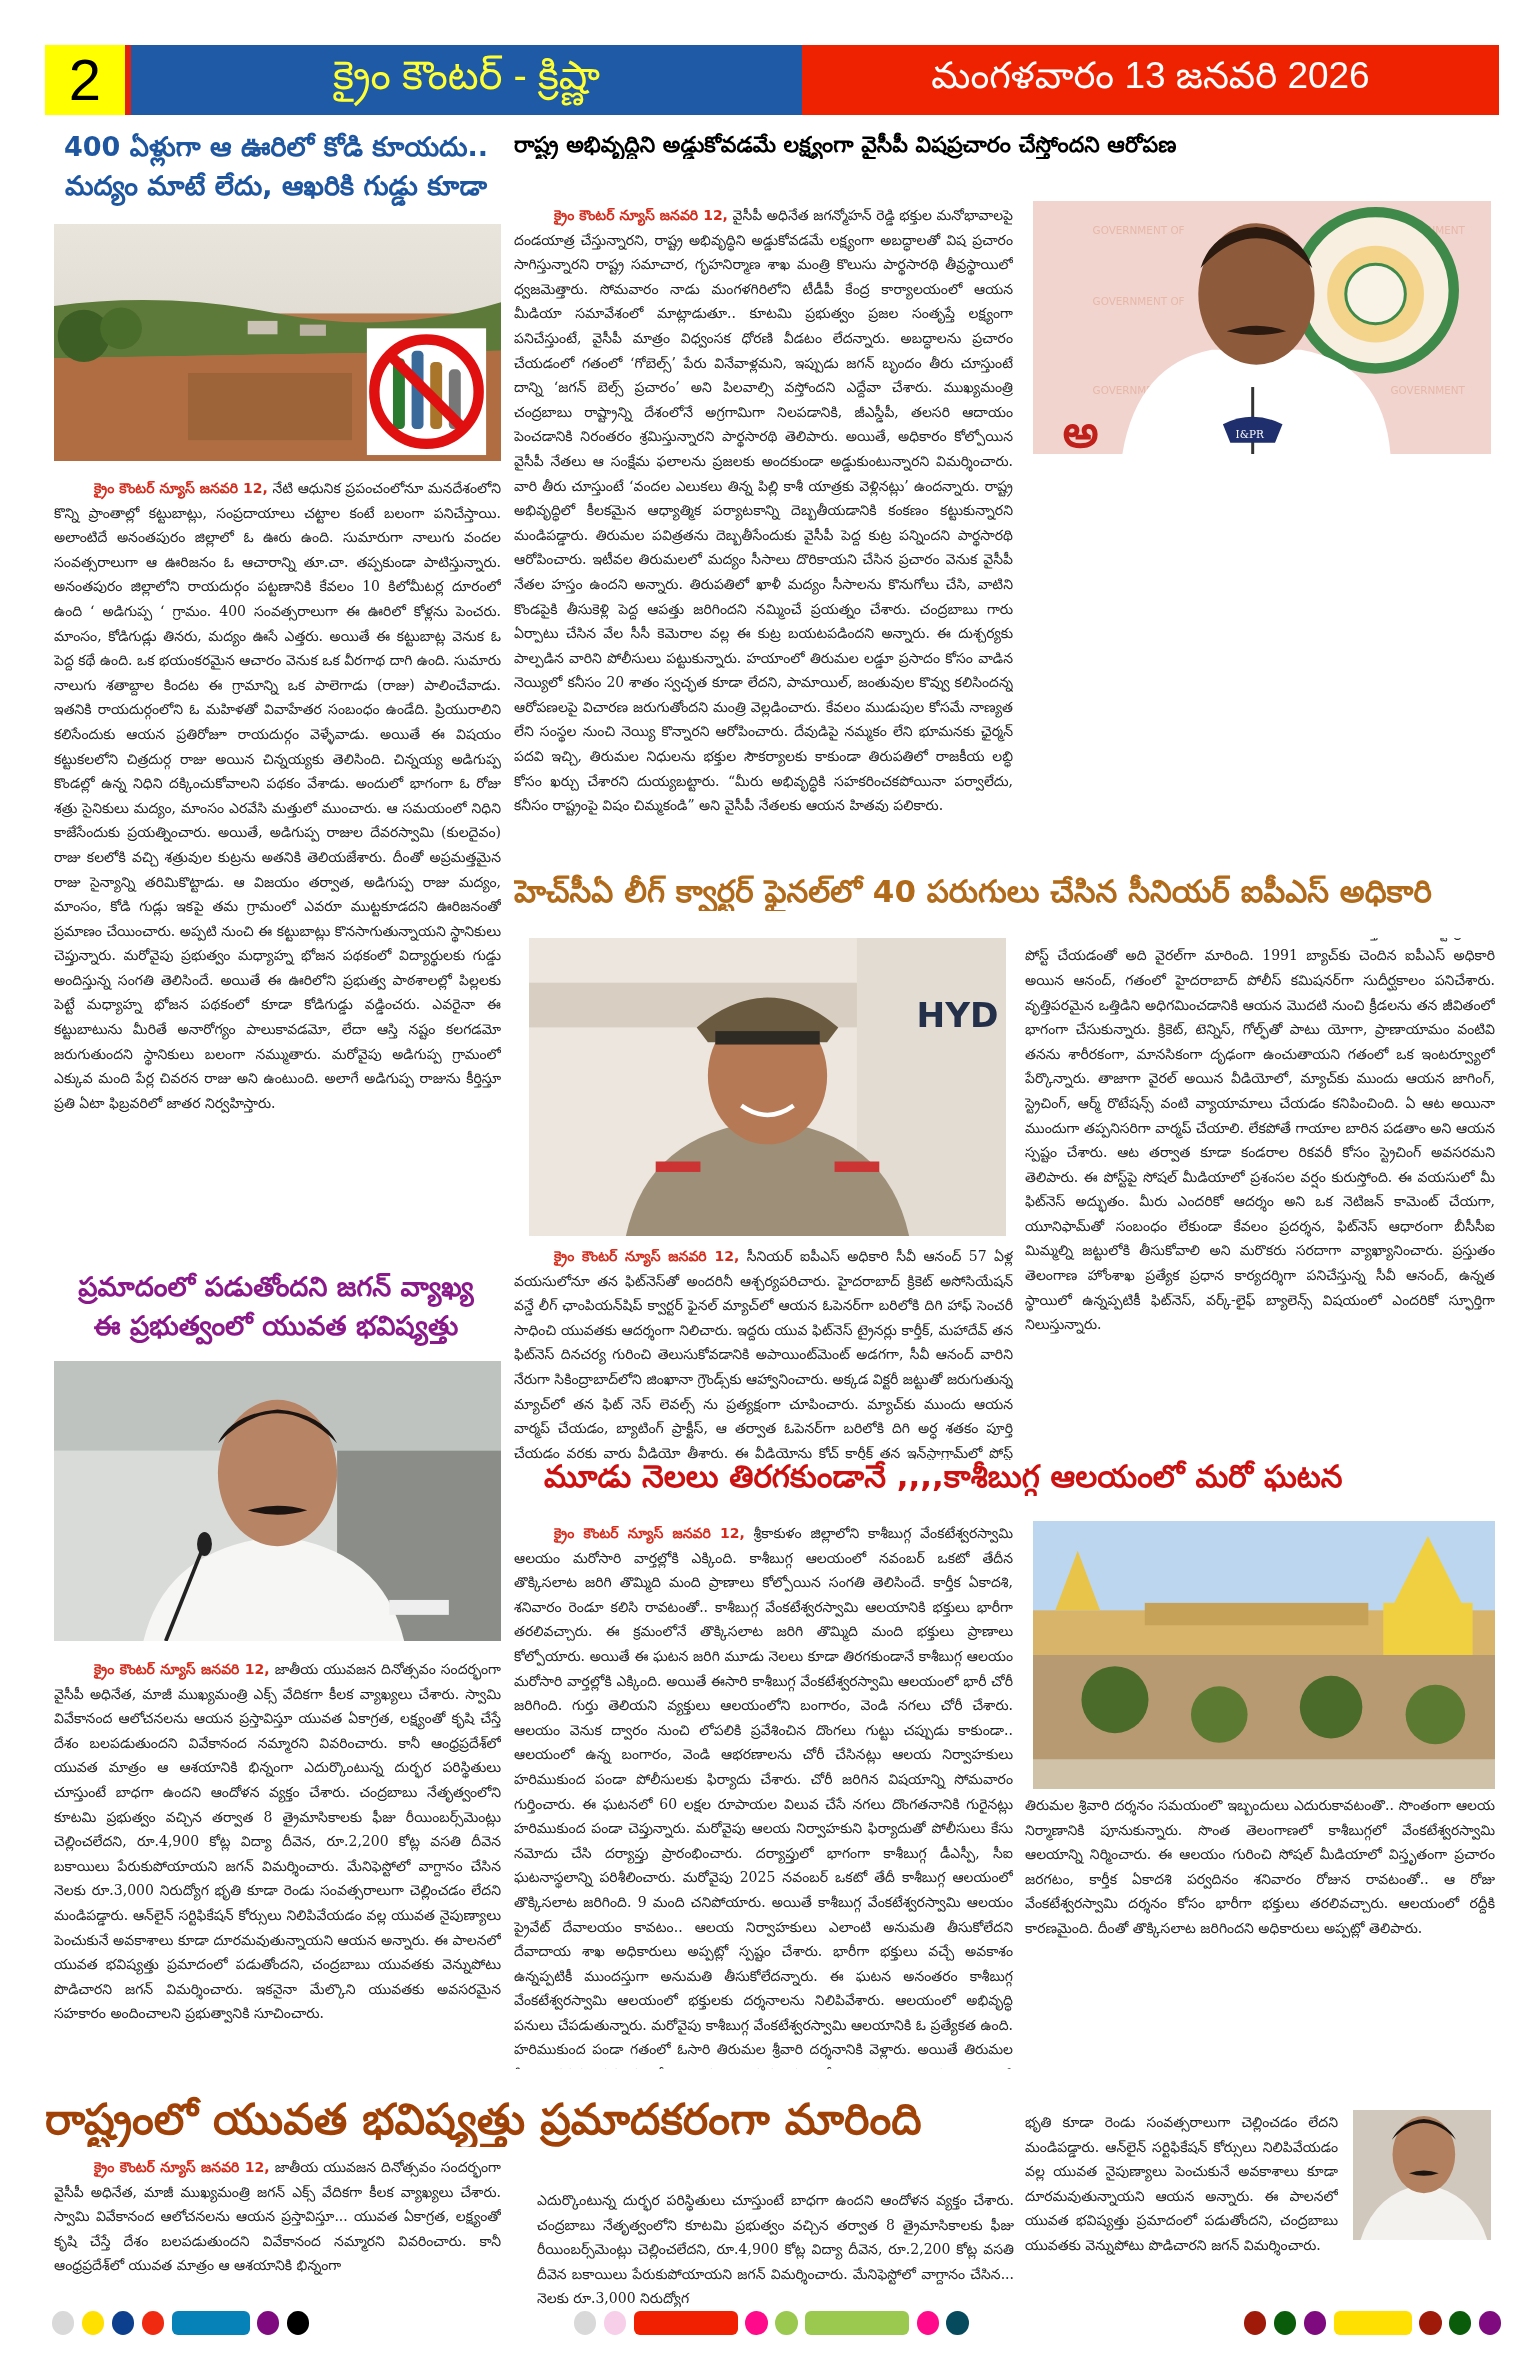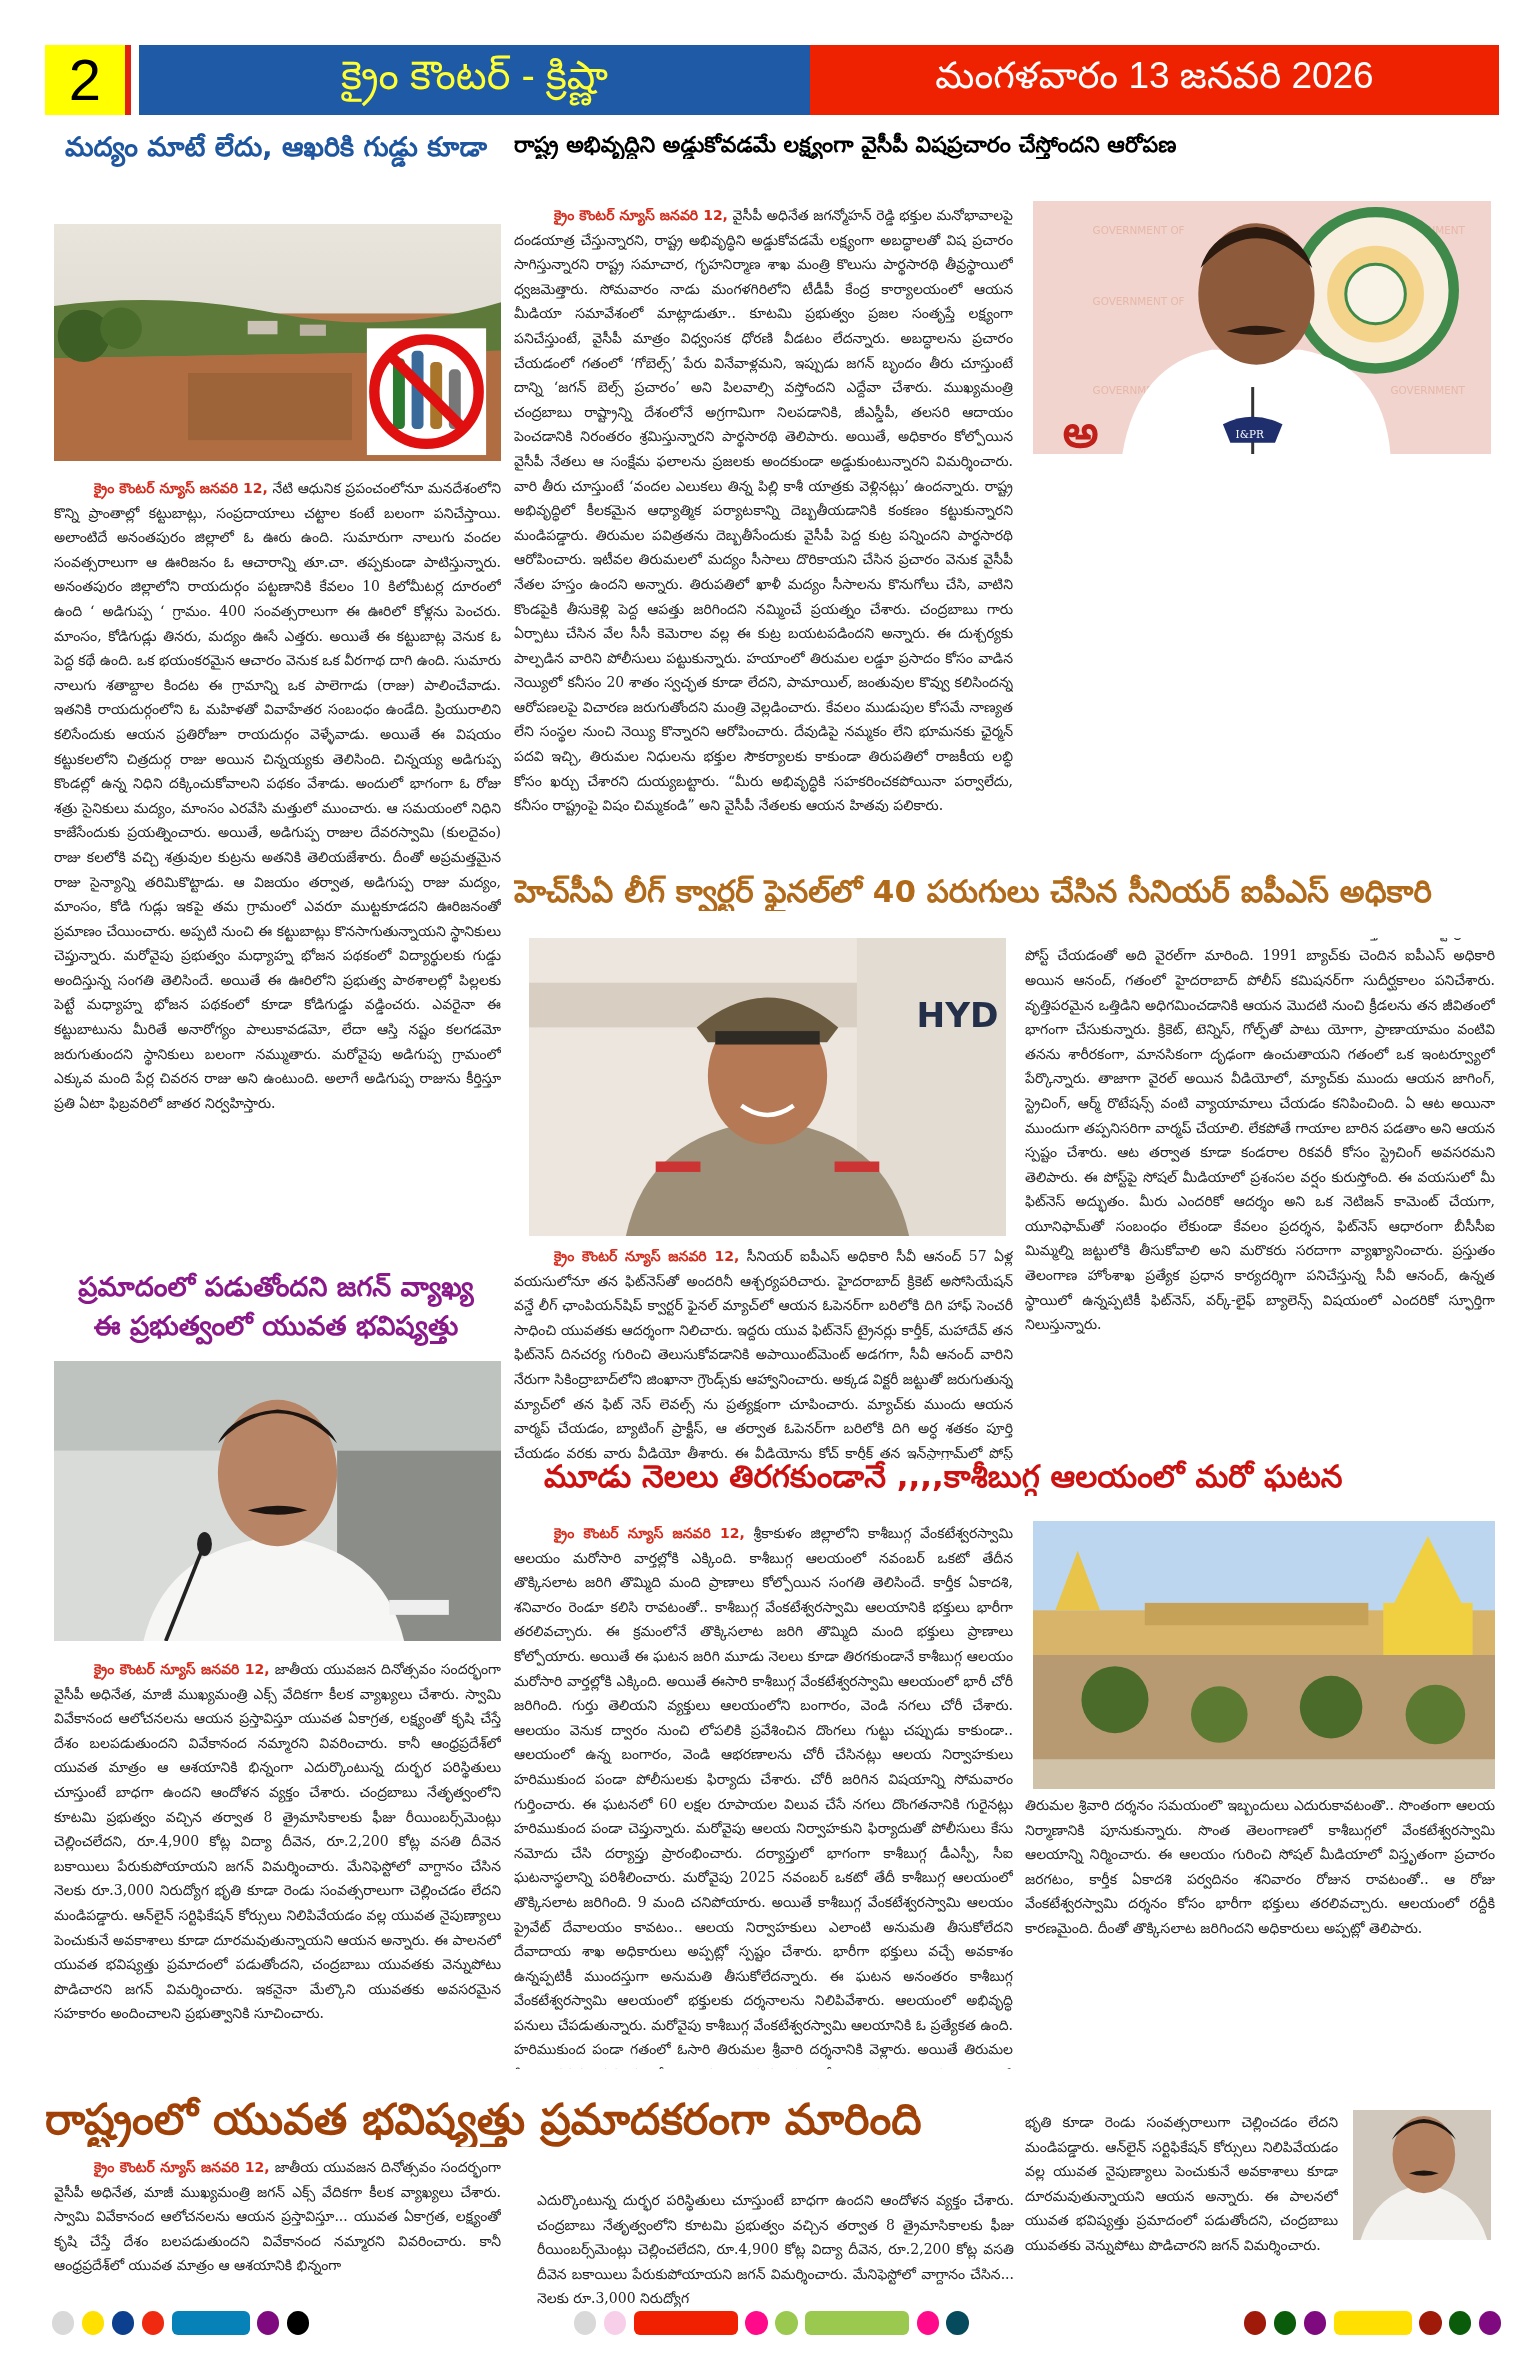--- a/index.html
+++ b/index.html
@@ -2,21 +2,21 @@
 <html style="font-size:12px"><head>
 <meta charset="utf-8">
 <style>
   * { box-sizing: border-box; margin: 0; padding: 0; }
   html, body { width: 1541px; height: 2377px; background: #ffffff; overflow: hidden; }
   body { position: relative; font-family: "DejaVu Sans", sans-serif; color: #111; }
 
   
   .masthead { position: absolute; left: 45px; top: 45px; width: 1454px; height: 70px; display: flex; }
   .page-num { width: 86px; height: 70px; background: #ffff00; border-right: 6px solid #e02010; display: flex; align-items: center; justify-content: center; font-family: "Liberation Sans", sans-serif; font-size: 58px; color: #000; line-height: 1; }
-  .section-band { width: 671px; height: 70px; background: #1f5aa6; display: flex; align-items: center; justify-content: center; color: #ffff33; font-size: 40px; font-family: "Liberation Sans", sans-serif; margin-left: 8px; }
+  .section-band { width: 671px; height: 70px; background: #1f5aa6; display: flex; align-items: center; justify-content: center; color: #ffff33; font-size: 40px; font-family: "Liberation Sans", sans-serif; }
   .date-band { flex: 1; height: 70px; background: #ee2200; display: flex; align-items: center; justify-content: center; color: #ffffff; font-size: 37px; font-family: "Liberation Sans", sans-serif; }
 
   .abs { position: absolute; }
   .headline { font-family: "DejaVu Sans", sans-serif; font-weight: bold; line-height: 1.25; }
   .body-text { font-family: "DejaVu Serif", serif; font-size: 14px; line-height: 24.6px; text-align: justify; color: #222; }
   .dateline { color: #d42a1a; font-weight: bold; font-family: "DejaVu Sans", sans-serif; padding-left: 40px; }
 
   .photo { position: absolute; overflow: hidden; }
   .photo svg { width: 100%; height: 100%; display: block; }
 
@@ -28,20 +28,21 @@
 <body>
 
 <header class="masthead">
   <div class="page-num" style="background: rgb(255, 255, 0);">2</div>
   <div class="section-band" style="background: rgb(31, 90, 166); color: rgb(255, 255, 51);">క్రైం కౌంటర్ - క్రిష్ణా</div>
   <div class="date-band" style="background: rgb(238, 34, 0); color: rgb(255, 255, 255);">మంగళవారం 13 జనవరి 2026</div>
 </header>
 
 <section>
   <div class="abs headline" style="left:45px;top:127px;width:462px;text-align:center;font-size:27px;color:#1f56a0;line-height:39px;">
+    <div>400 ఏళ్లుగా ఆ ఊరిలో కోడి కూయదు..</div>
     <div>మద్యం మాటే లేదు, ఆఖరికి గుడ్డు కూడా</div>
   </div>
   <div class="photo" style="left:54px;top:224px;width:447px;height:237px;">
     <svg viewBox="0 0 600 318" preserveAspectRatio="none">
       <defs>
         <linearGradient id="sky1" x1="0" y1="0" x2="0" y2="1">
             <stop offset="0" stop-color="#e9e4dc"></stop>
             <stop offset="1" stop-color="#d7d2c8"></stop>
           </linearGradient>
       </defs>

